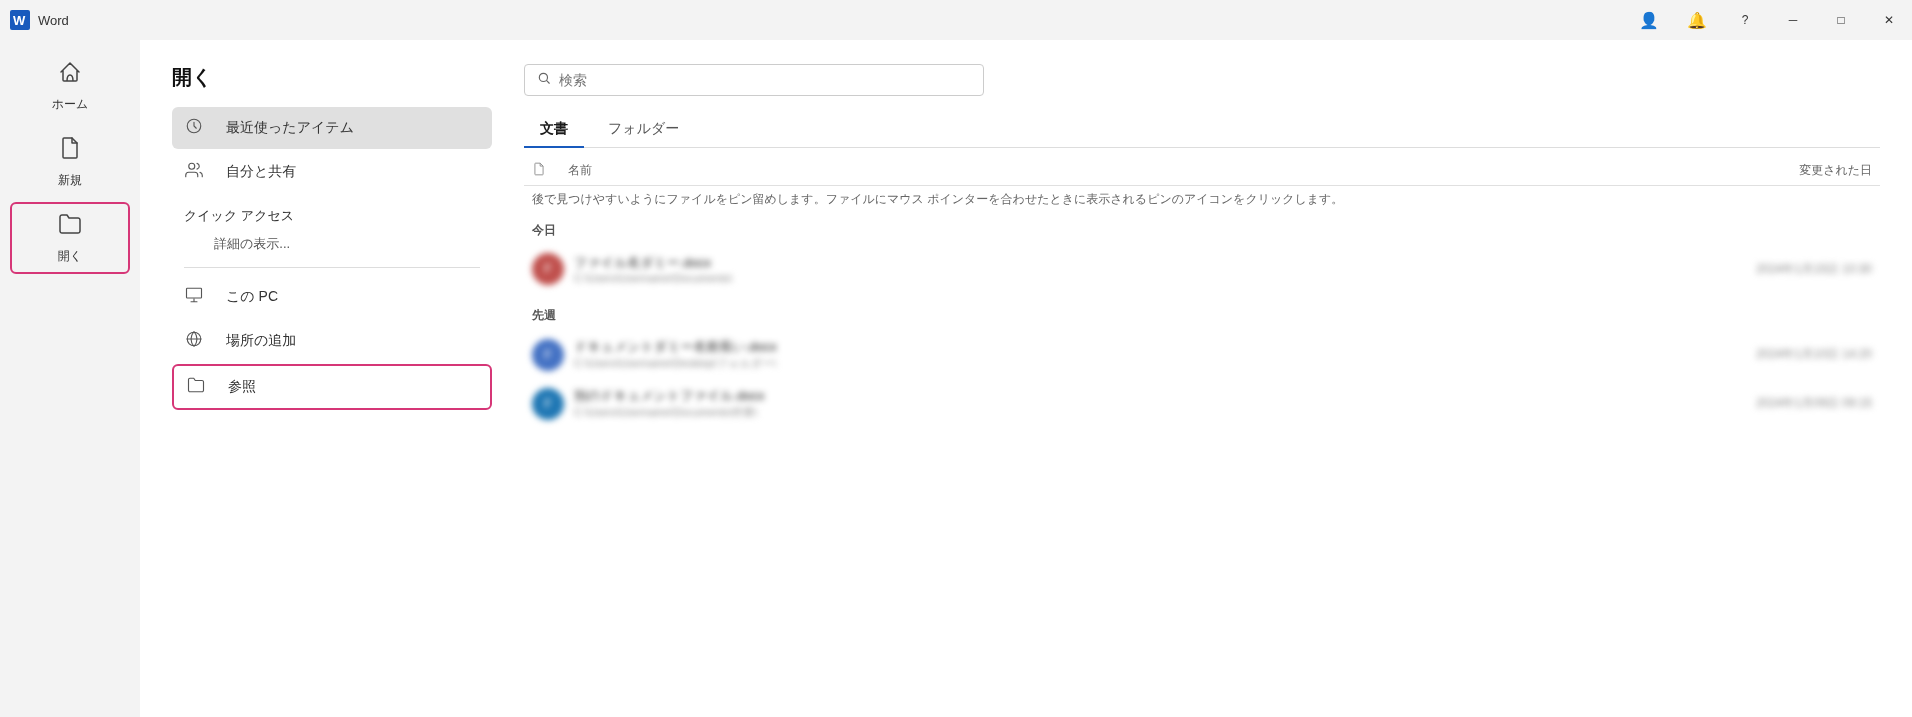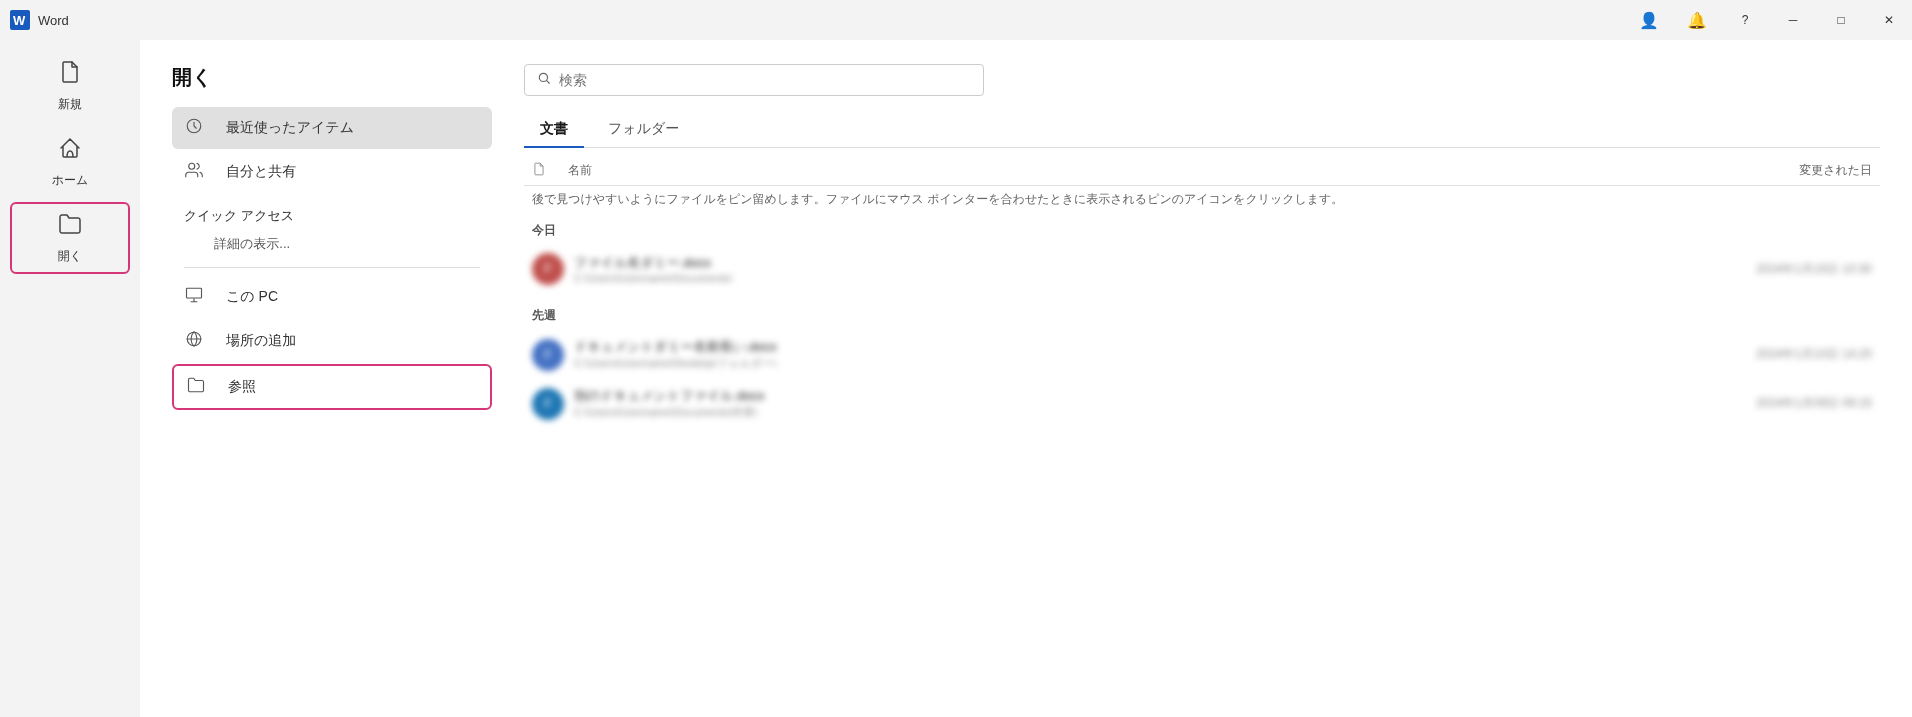--- a/index.html
+++ b/index.html
@@ -298,34 +298,34 @@
     <div class="tb-btn close">✕</div>
   </div>
 </div>
 
 <div class="app-container">
 
   <div class="sidebar">
     <div class="sidebar-item">
       <div class="sidebar-item-icon">
         <svg width="24" height="24" viewBox="0 0 24 24" fill="none" xmlns="http://www.w3.org/2000/svg">
+          <path d="M3 12L5 10M5 10L12 3L19 10M5 10V20C5 20.5523 5.44772 21 6 21H9M19 10L21 12M19 10V20C19 20.5523 18.5523 21 18 21H15M9 21C9 21 9 15 12 15C15 15 15 21 15 21M9 21H15" stroke="#444" stroke-width="1.5" stroke-linecap="round" stroke-linejoin="round"></path>
+        </svg>
+      </div>
+      <span class="sidebar-item-label">ホーム</span>
+    </div>
+
+    <div class="sidebar-item">
+      <div class="sidebar-item-icon">
+        <svg width="24" height="24" viewBox="0 0 24 24" fill="none" xmlns="http://www.w3.org/2000/svg">
           <path d="M14 2H6C5.44772 2 5 2.44772 5 3V21C5 21.5523 5.44772 22 6 22H18C18.5523 22 19 21.5523 19 21V7L14 2Z" stroke="#444" stroke-width="1.5" stroke-linecap="round" stroke-linejoin="round"></path>
           <path d="M14 2V7H19" stroke="#444" stroke-width="1.5" stroke-linecap="round" stroke-linejoin="round"></path>
         </svg>
       </div>
       <span class="sidebar-item-label">新規</span>
-    </div>
-
-    <div class="sidebar-item">
-      <div class="sidebar-item-icon">
-        <svg width="24" height="24" viewBox="0 0 24 24" fill="none" xmlns="http://www.w3.org/2000/svg">
-          <path d="M3 12L5 10M5 10L12 3L19 10M5 10V20C5 20.5523 5.44772 21 6 21H9M19 10L21 12M19 10V20C19 20.5523 18.5523 21 18 21H15M9 21C9 21 9 15 12 15C15 15 15 21 15 21M9 21H15" stroke="#444" stroke-width="1.5" stroke-linecap="round" stroke-linejoin="round"></path>
-        </svg>
-      </div>
-      <span class="sidebar-item-label">ホーム</span>
     </div>
 
     <div class="sidebar-item active">
       <div class="sidebar-item-icon">
         <svg width="24" height="24" viewBox="0 0 24 24" fill="none" xmlns="http://www.w3.org/2000/svg">
           <path d="M22 19C22 19.5304 21.7893 20.0391 21.4142 20.4142C21.0391 20.7893 20.5304 21 20 21H4C3.46957 21 2.96086 20.7893 2.58579 20.4142C2.21071 20.0391 2 19.5304 2 19V5C2 4.46957 2.21071 3.96086 2.58579 3.58579C2.96086 3.21071 3.46957 3 4 3H9L11 6H20C20.5304 6 21.0391 6.21071 21.4142 6.58579C21.7893 6.96086 22 7.46957 22 8V19Z" stroke="#444" stroke-width="1.5" stroke-linecap="round" stroke-linejoin="round"></path>
         </svg>
       </div>
       <span class="sidebar-item-label">開く</span>
     </div>

